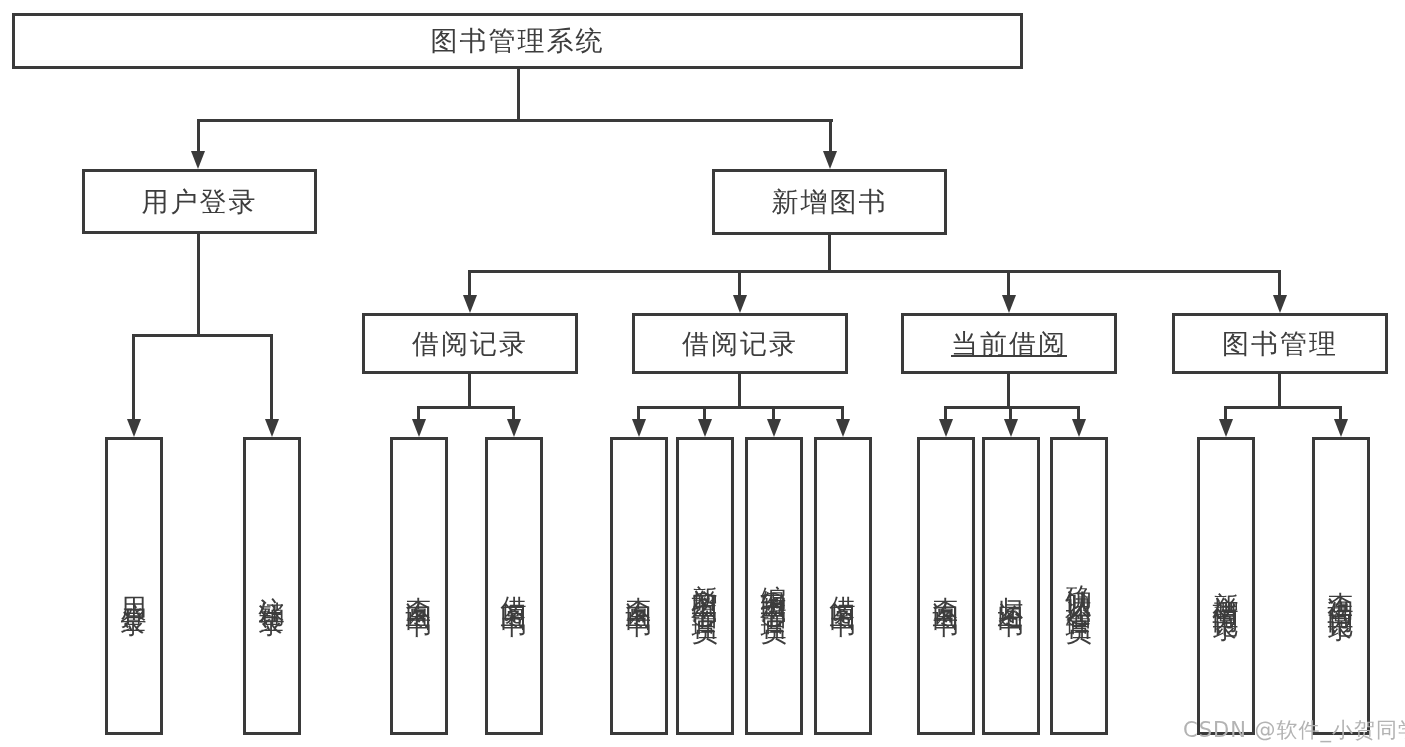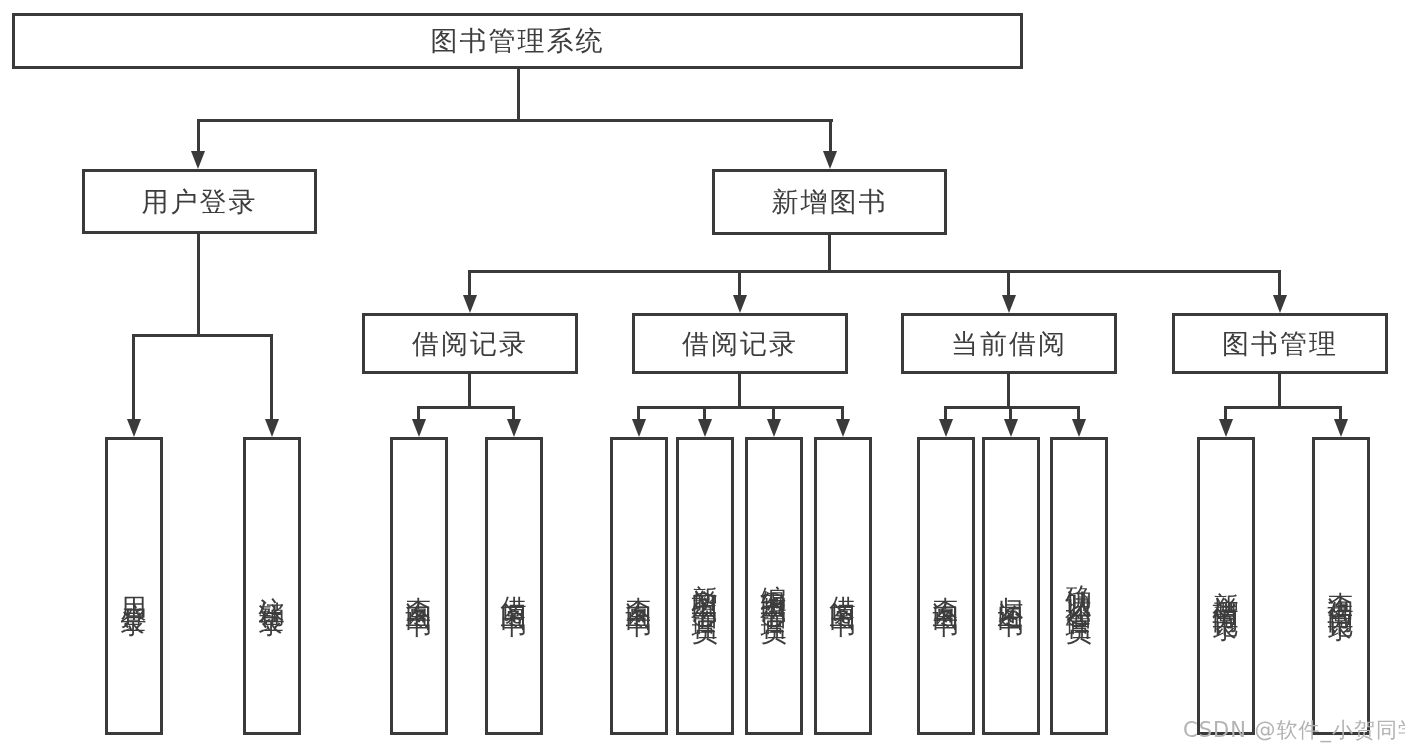--- a/index.html
+++ b/index.html
@@ -39,21 +39,21 @@
 
 <div class="canvas">
 
   <div class="node" style="left:12px;top:13px;width:1011px;height:56px;">图书管理系统</div>
 
   <div class="node" style="left:82px;top:169px;width:235px;height:65px;">用户登录</div>
   <div class="node" style="left:712px;top:169px;width:235px;height:66px;">新增图书</div>
 
   <div class="node" style="left:362px;top:313px;width:216px;height:61px;">借阅记录</div>
   <div class="node" style="left:632px;top:313px;width:216px;height:61px;">借阅记录</div>
-  <div class="node" style="left:901px;top:313px;width:216px;height:61px;">当前借阅</div>
+  <div class="node" style="left:901px;top:313px;width:216px;height:61px;text-decoration:underline;">当前借阅</div>
   <div class="node" style="left:1172px;top:313px;width:216px;height:61px;">图书管理</div>
 
   <div class="vnode" style="left:105px;top:437px;width:58px;height:298px;">
       <span>用户登录</span>
     </div>
   <div class="vnode" style="left:243px;top:437px;width:58px;height:298px;">
       <span>注销登录</span>
     </div>
 
   <div class="vnode" style="left:390px;top:437px;width:58px;height:298px;">

